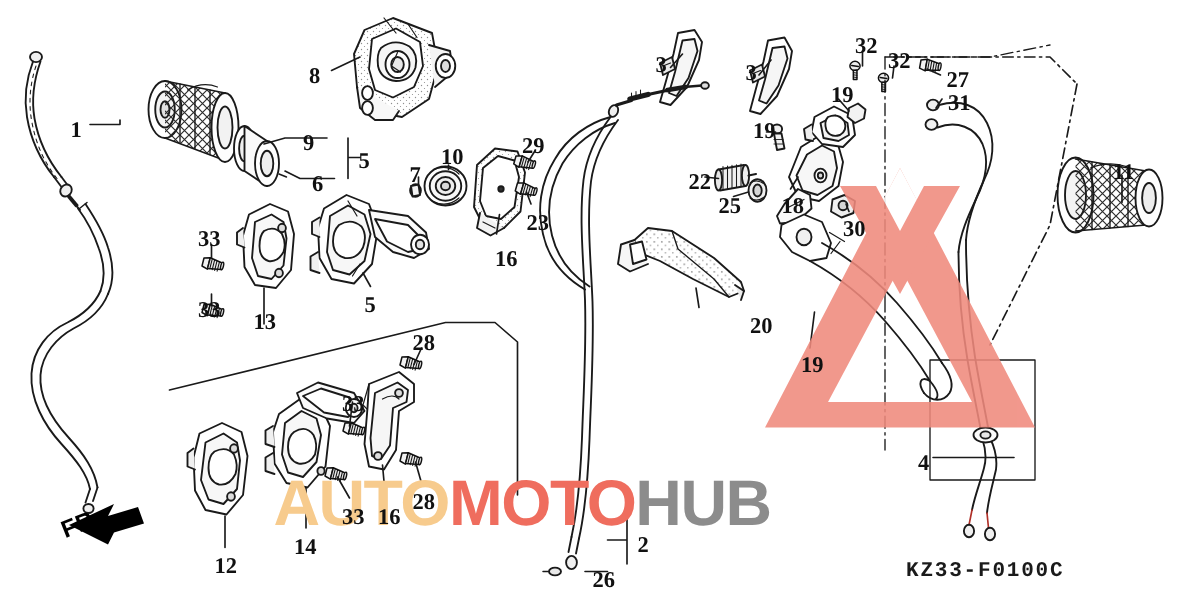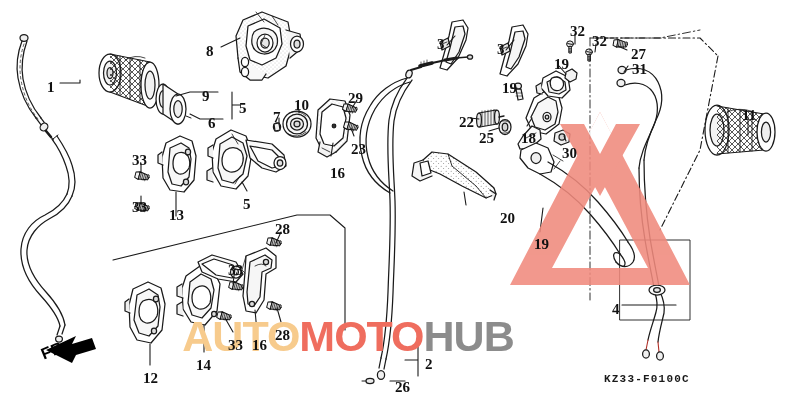--- a/index.html
+++ b/index.html
@@ -34,21 +34,21 @@
     font-family:"Liberation Sans", sans-serif;
     font-weight:800;
     font-size:16px;
     color:#000;
     transform:rotate(-22deg);
     letter-spacing:.5px;
   }
   .code{
     position:absolute;
     font-family:"Liberation Mono", monospace;
-    font-size:11px;
+    font-size:14px;
     letter-spacing:1.2px;
     color:#1a1a1a;
     font-weight:700;
   }
   
   #watermark{
     position:absolute;left:0;top:0;width:696px;height:400px;
     pointer-events:none;
   }
   .wm-word{

